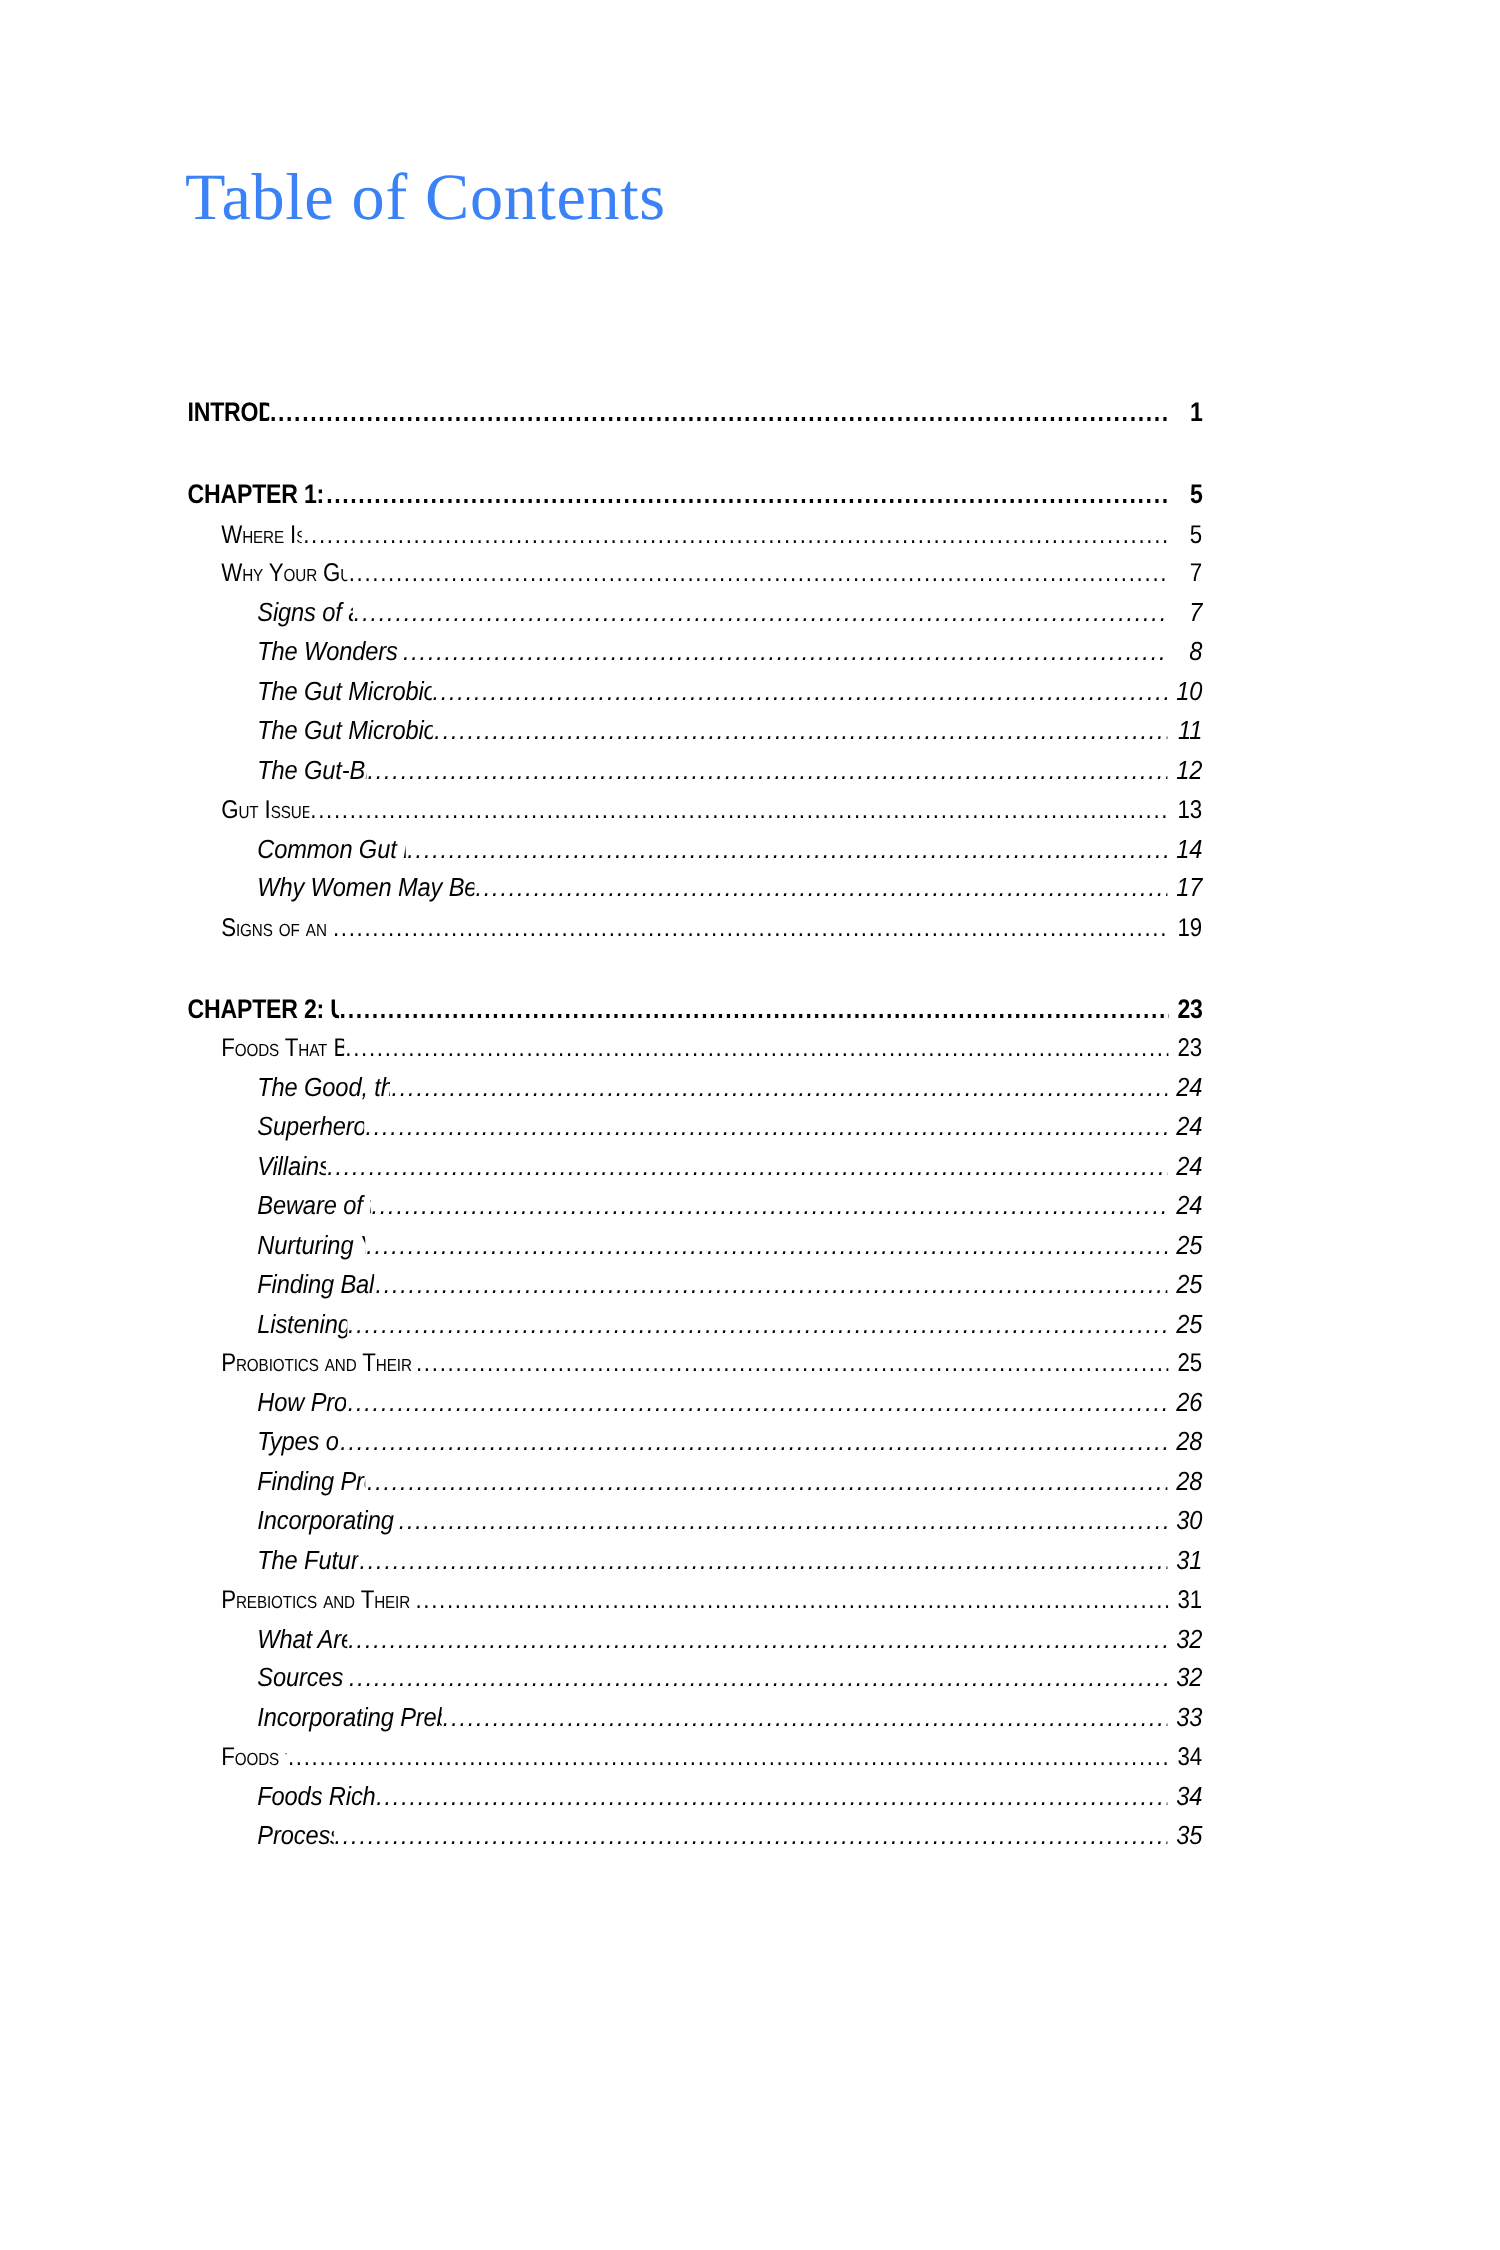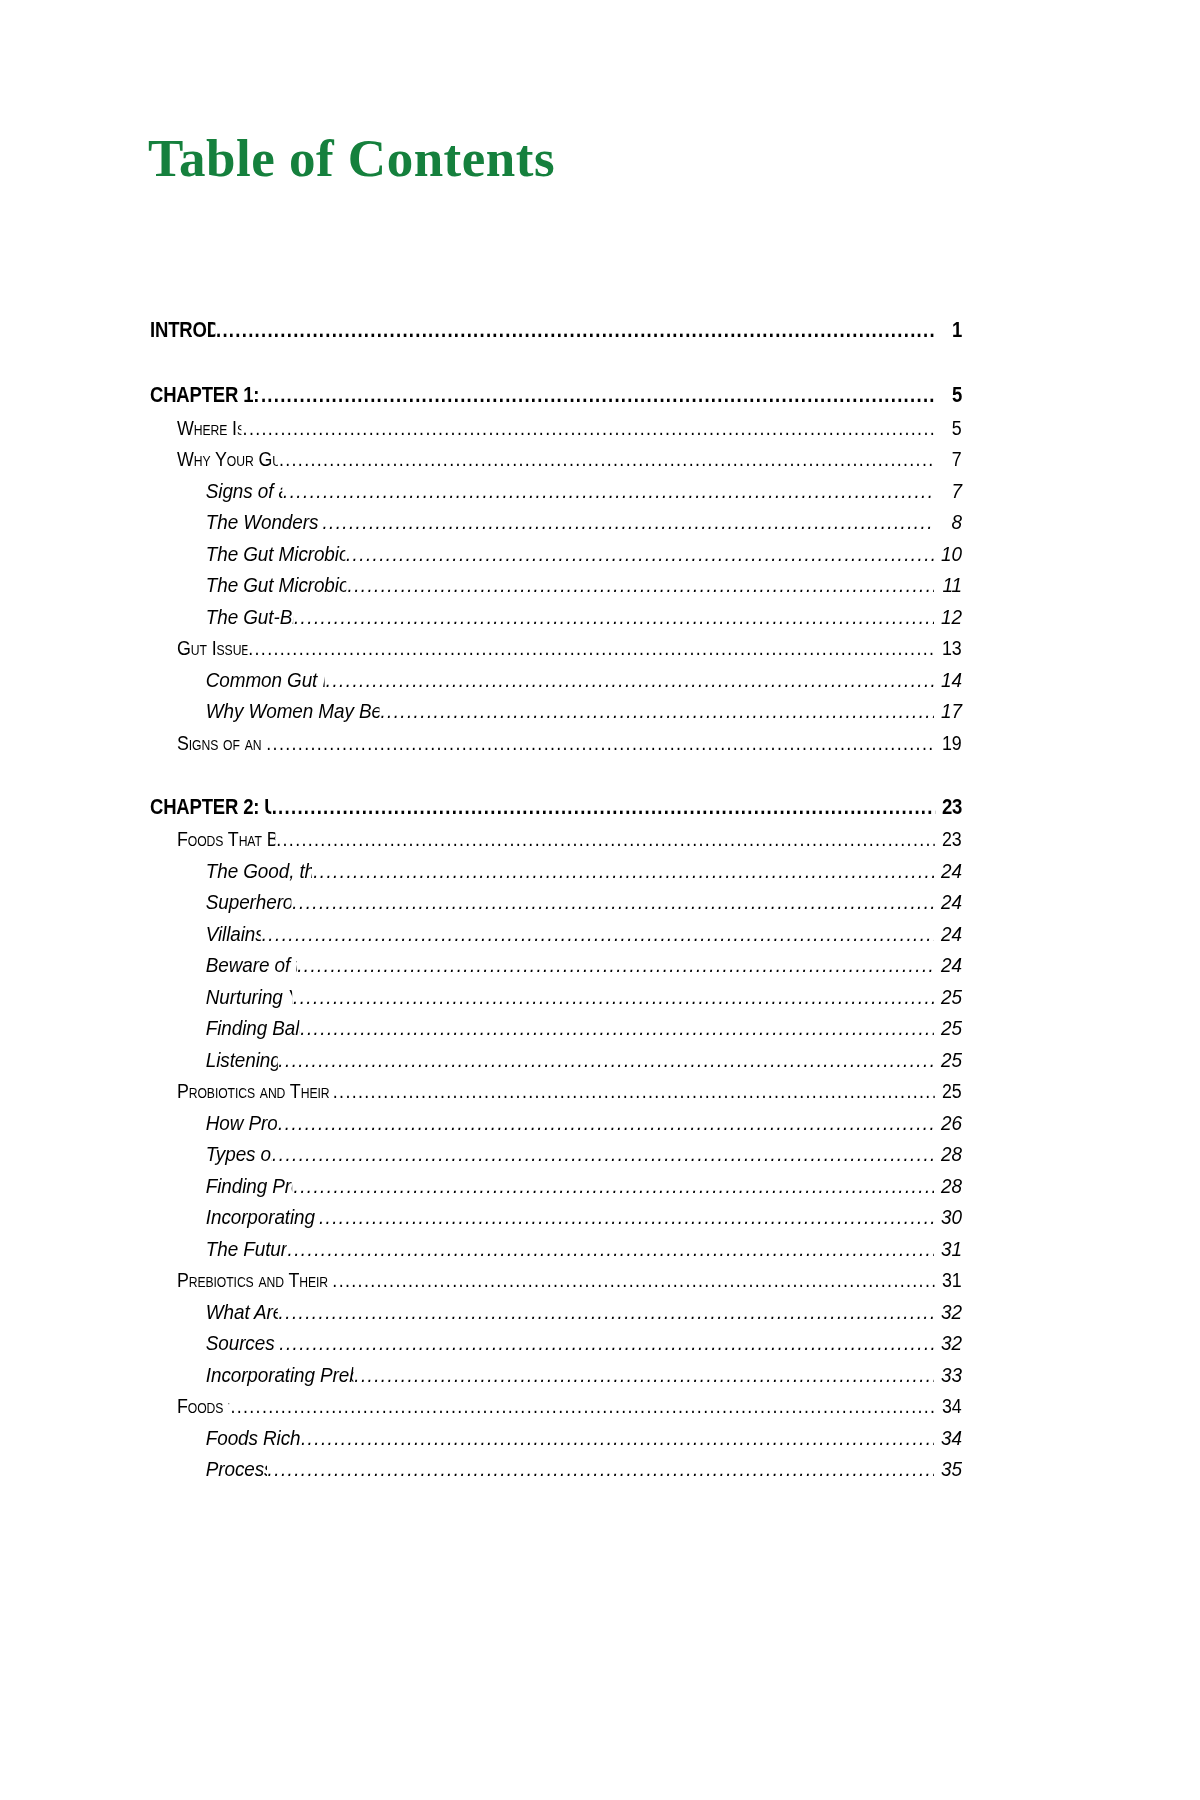--- a/index.html
+++ b/index.html
@@ -23,24 +23,24 @@
     background: #ffffff;
     box-sizing: border-box;
     padding: 0;
   }
 
   .toc-title {
     position: absolute;
     left: 148px;
     top: 128px;
     font-family: "Liberation Serif", "DejaVu Serif", serif;
-    font-weight: bold;
+    font-weight: normal;
     font-size: 53px;
     letter-spacing: 0.5px;
-    color: #15803d;
+    color: #3b82f6;
     white-space: nowrap;
     text-align: center;
   }
 
   .toc-body {
     position: absolute;
     left: 150px;
     top: 318px;
     width: 812px;
   }

